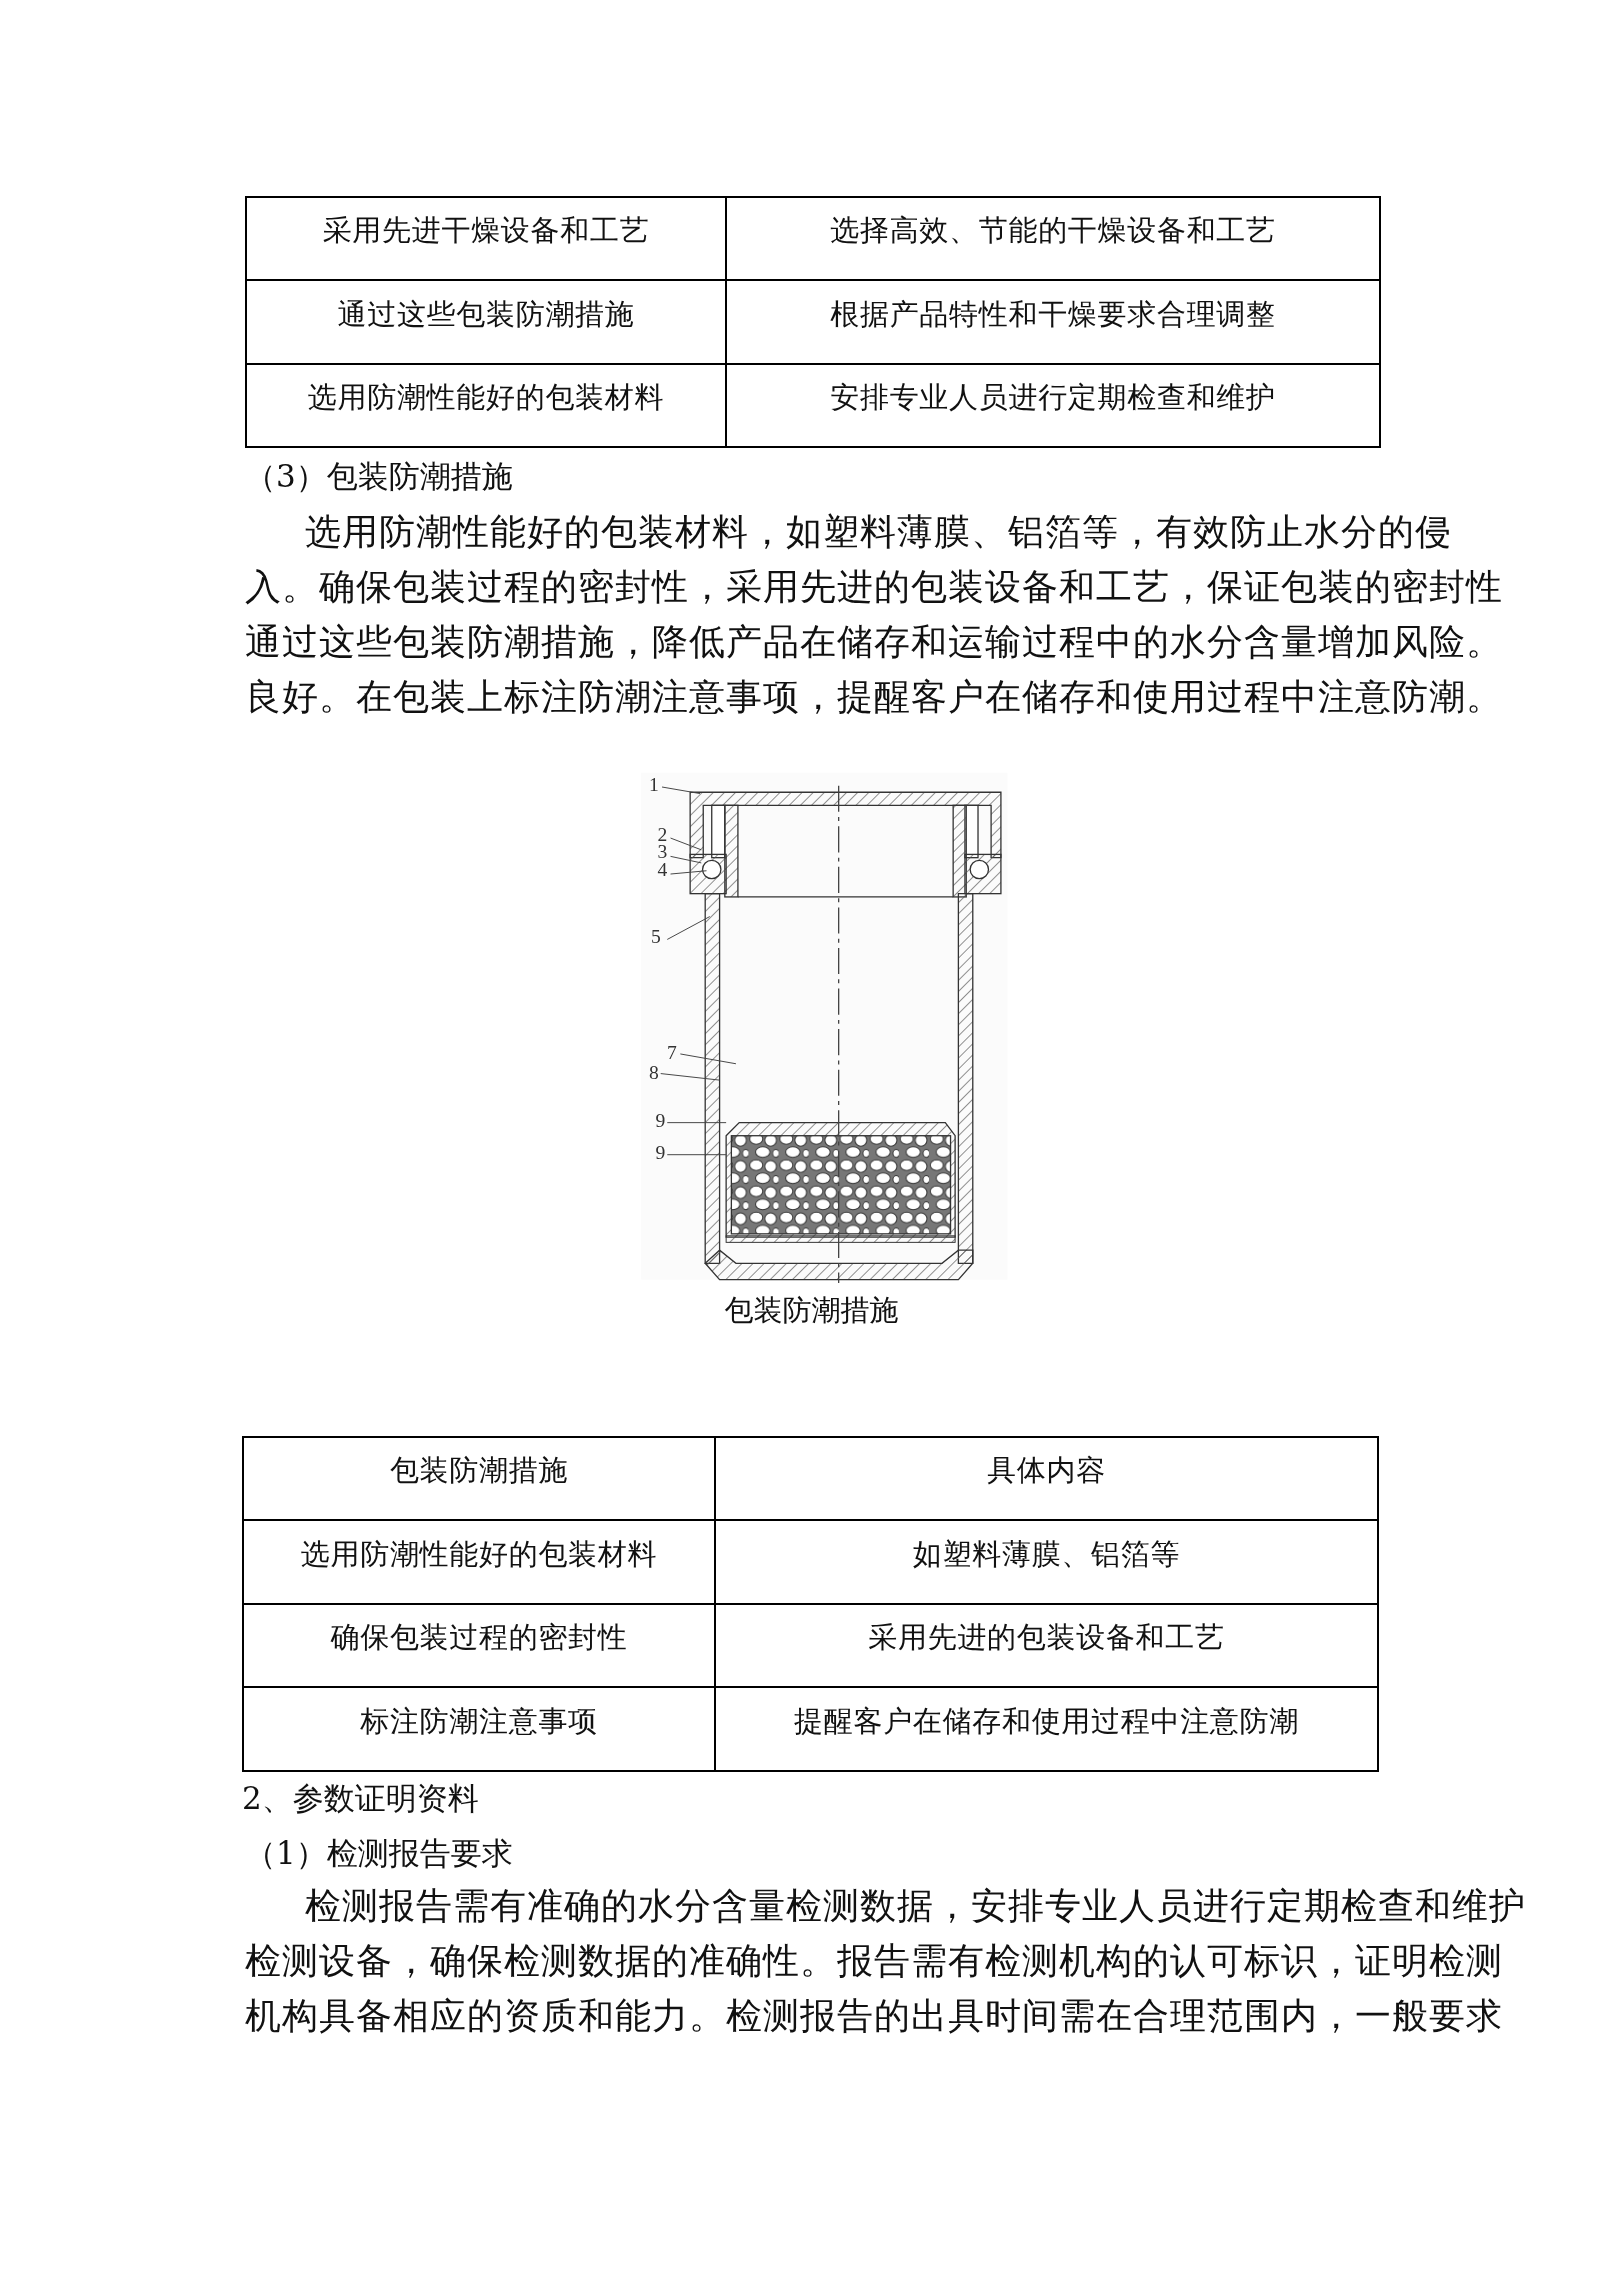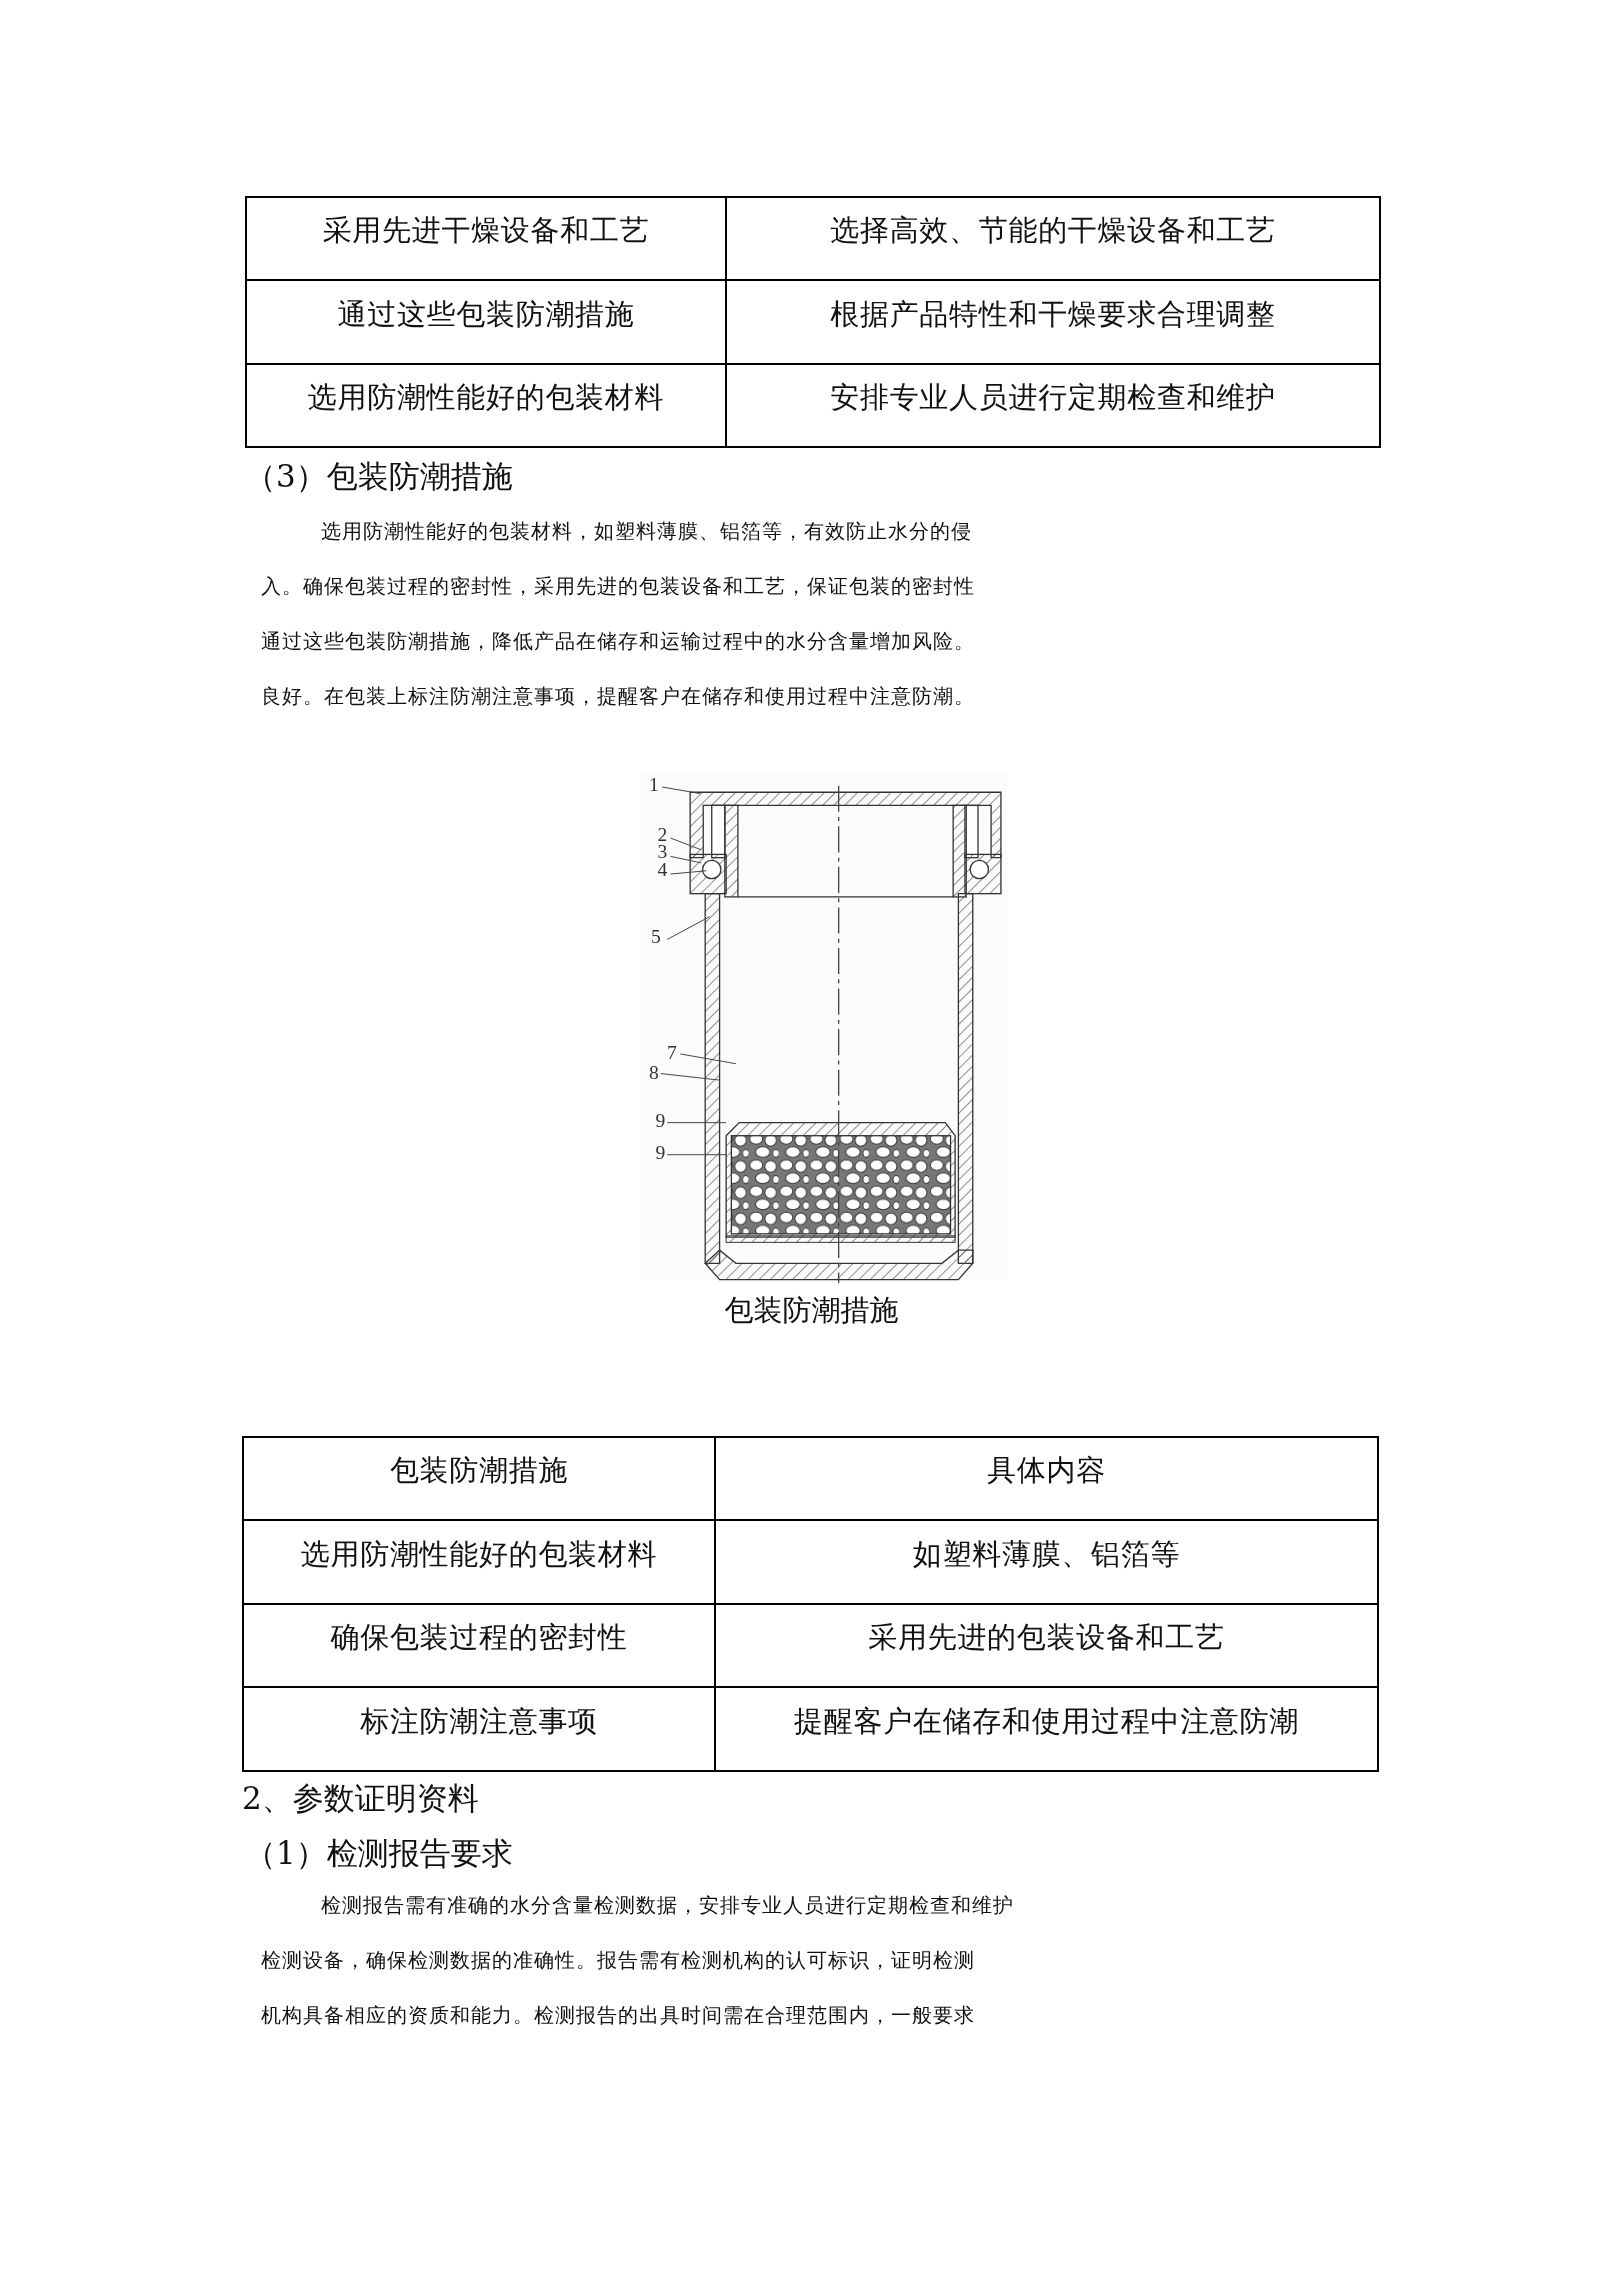--- a/index.html
+++ b/index.html
@@ -23,22 +23,22 @@
   #table1 col.c1 { width: 480px; }
   #table1 td { height: 66px; }
   #table2 { left: 242px; top: 1436px; width: 1137px; }
   #table2 col.c1 { width: 472px; }
   #table2 td { height: 66px; }
   .heading {
     position: absolute; font-size: 31px; line-height: 37px; white-space: nowrap;
   }
   .para {
     position: absolute; left: 245px; width: 1136px;
-    font-size: 20px; line-height: 55px; letter-spacing: 1px;
-    text-indent: 60px; text-align: justify; margin-left: 16px;
+    font-size: 36px; line-height: 55px; letter-spacing: 1px;
+    text-indent: 60px; text-align: justify;
   }
   .para .line { display: block; white-space: nowrap; }
   .para .line + .line { text-indent: 0; }
   .figure {
     position: absolute; left: 628px; top: 766px; width: 386px; height: 517px;
   }
   .caption {
     position: absolute; left: 0; width: 1623px; top: 1292px;
     text-align: center; font-size: 29px; line-height: 37px;
   }

